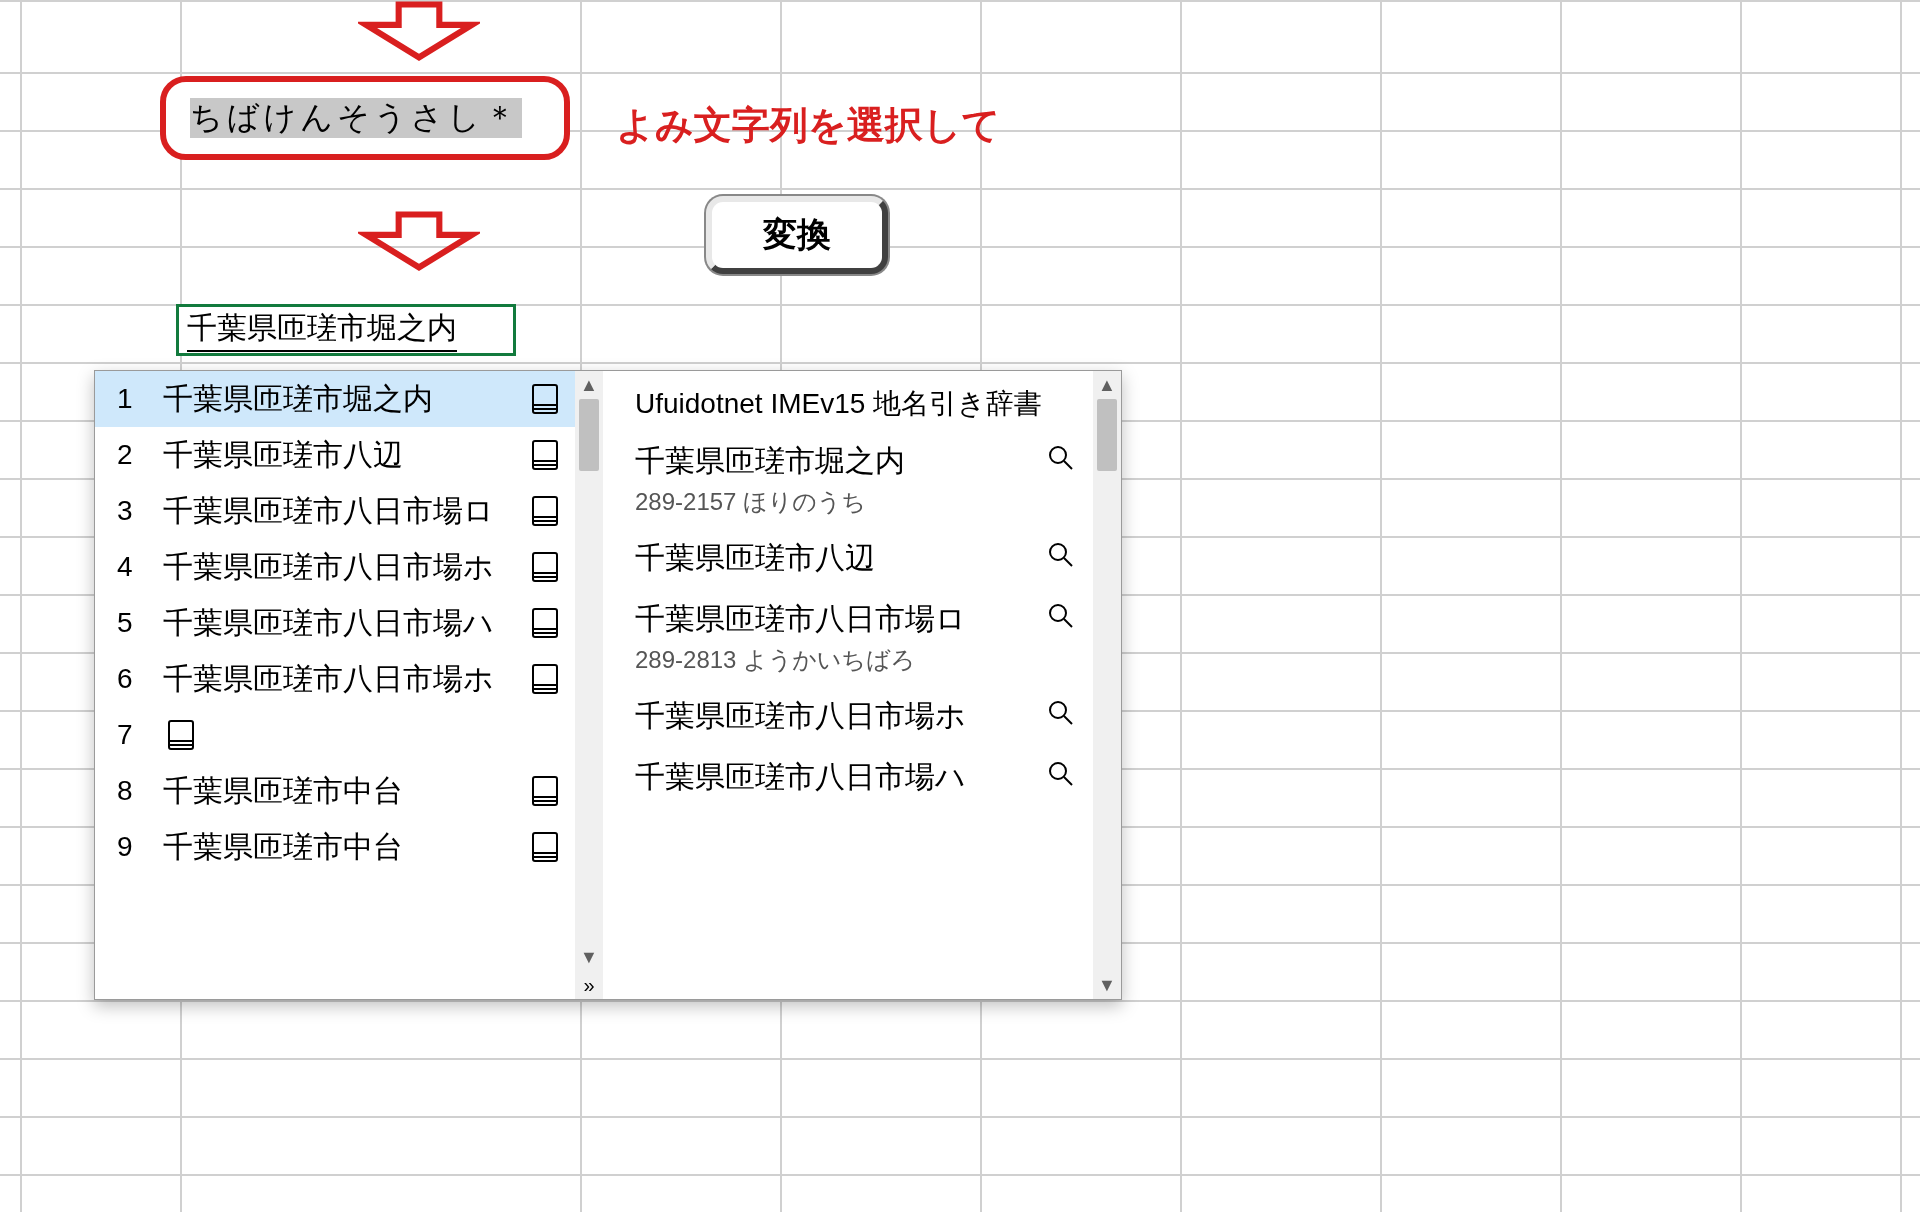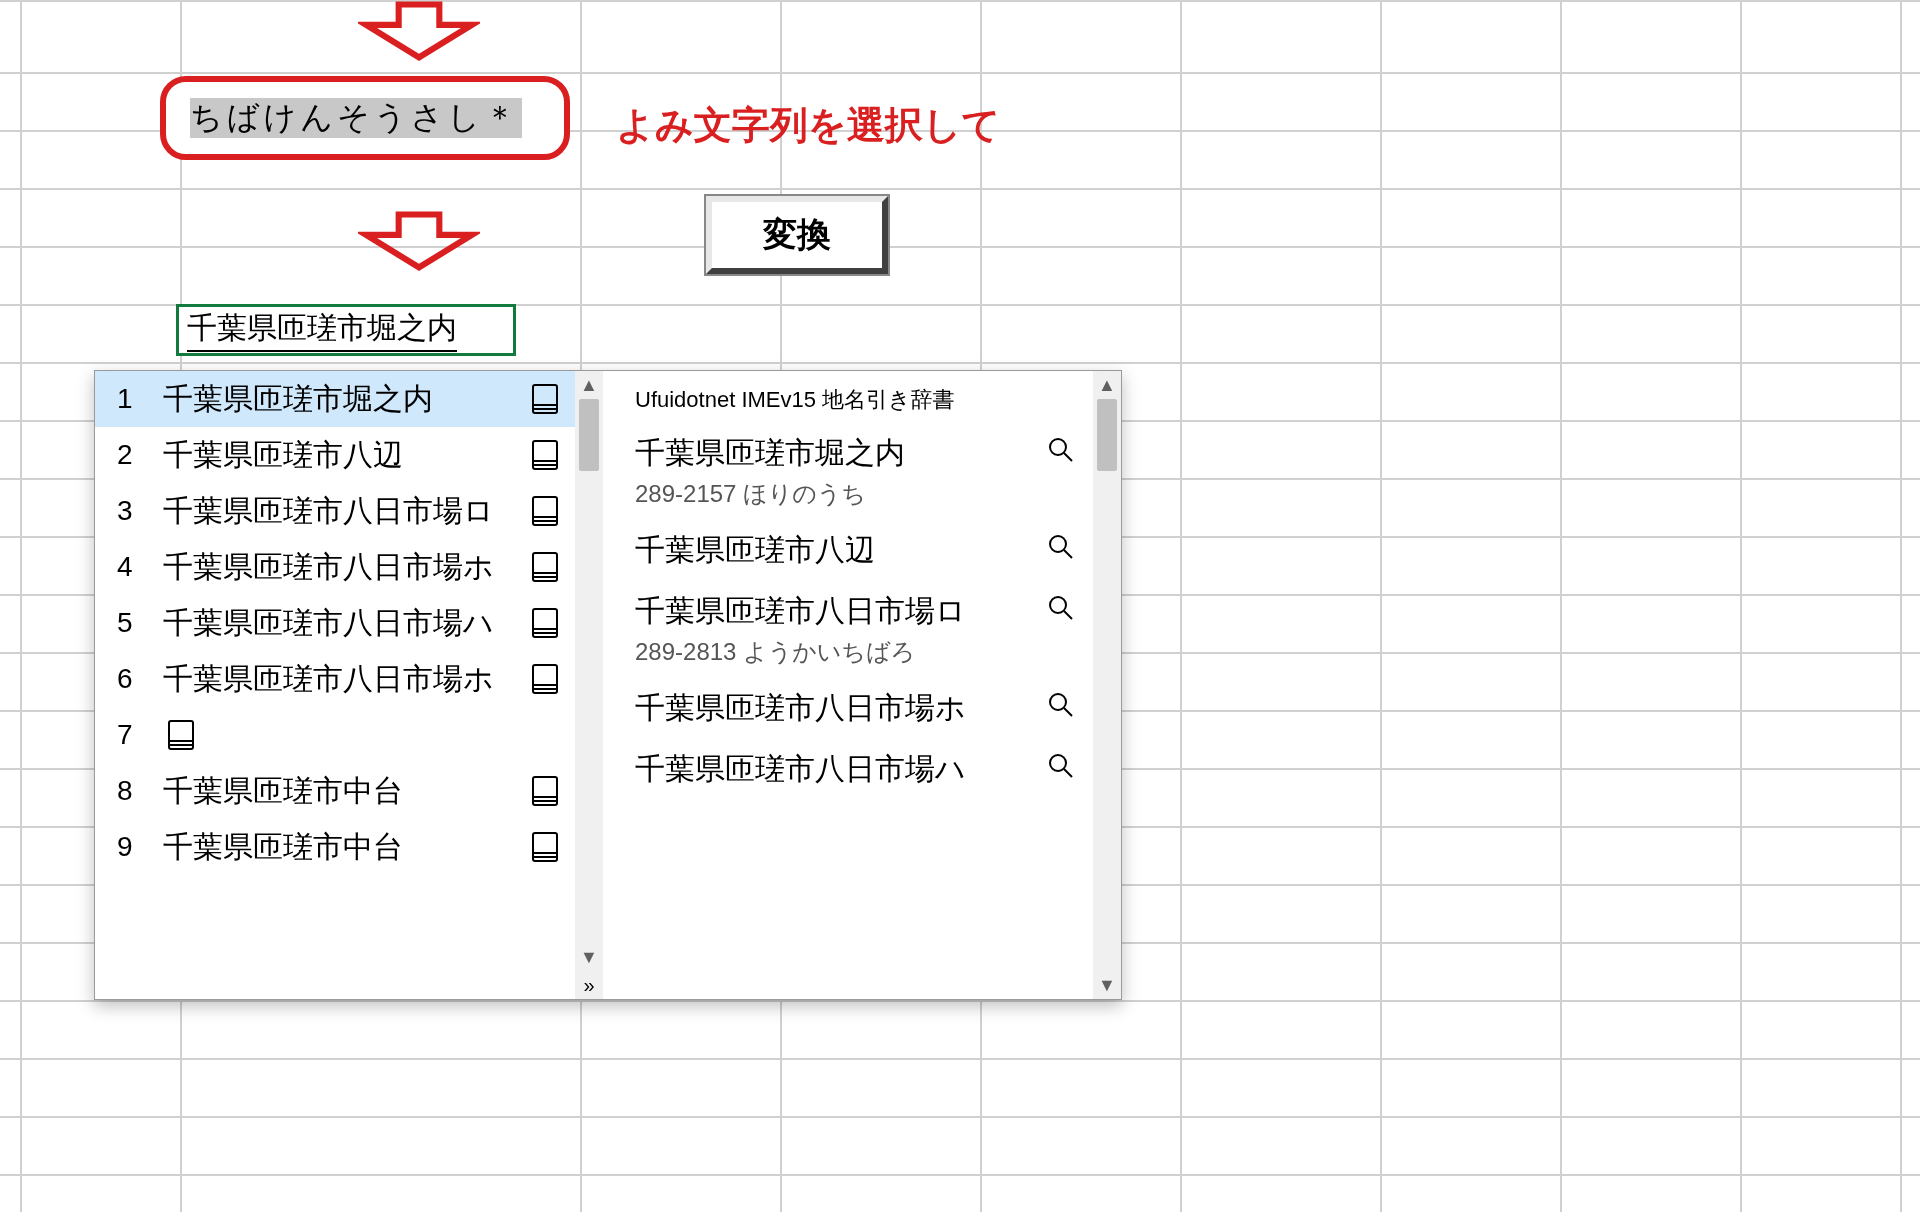--- a/index.html
+++ b/index.html
@@ -89,21 +89,21 @@
     width:28px;background:var(--scroll-bg);position:relative;display:flex;flex-direction:column;
   }
   .vscroll .arrow{height:28px;display:flex;align-items:center;justify-content:center;color:var(--scroll-arrow);font-size:18px;}
   .vscroll .track{flex:1;position:relative;}
   .vscroll .thumb{position:absolute;left:4px;right:4px;top:0;height:72px;background:var(--scroll-thumb);border-radius:2px;}
   .vscroll .expand{height:28px;display:flex;align-items:center;justify-content:center;color:#000;font-size:20px;}
 
   
   .detail-pane{width:518px;display:flex;flex-direction:row;}
   .detail-body{flex:1;padding:14px 18px 0 32px;font-size:26px;overflow:hidden;}
-  .detail-title{font-size:22px;font-weight:500;margin-bottom:18px;white-space:nowrap;}
+  .detail-title{font-size:28px;font-weight:500;margin-bottom:18px;white-space:nowrap;}
   .detail-entry{margin-bottom:20px;}
   .detail-name{font-size:30px;white-space:nowrap;display:flex;align-items:center;}
   .detail-name .loupe{margin-left:auto;}
   .detail-sub{color:#555;font-size:24px;margin-top:4px;white-space:nowrap;}
   .loupe svg{width:28px;height:28px;}
 
   
   .cand-book rect,.cand-book line{stroke:#000;stroke-width:2;fill:none;}
 </style>
 </head>
@@ -157,21 +157,21 @@
 </div>
 
 <div class="callout-text" style="left:616px;top:100px;font-family:Liberation Serif, serif;">よみ文字列を選択して</div>
 
 <div class="down-arrow" style="left:358px;top:210px;">
   <svg viewBox="0 0 120 60">
       <path d="M40 4 H80 V24 H112 L60 56 L8 24 H40 Z"></path>
     </svg>
 </div>
 
-<div class="henkan-btn" style="left:706px;top:196px;">
+<div class="henkan-btn" style="left:706px;top:196px;border-radius:17px;">
   <span>変換</span>
 </div>
 
 <div class="active-cell" style="left:176px;top:304px;width:318px;height:46px;">
   <span>千葉県匝瑳市堀之内</span>
 </div>
 
 <div class="cand-panel" style="left:94px;top:370px;height:628px;">
   <div class="cand-list" id="cand-list" style="height: 100%;">
       <div class="cand-row selected">

